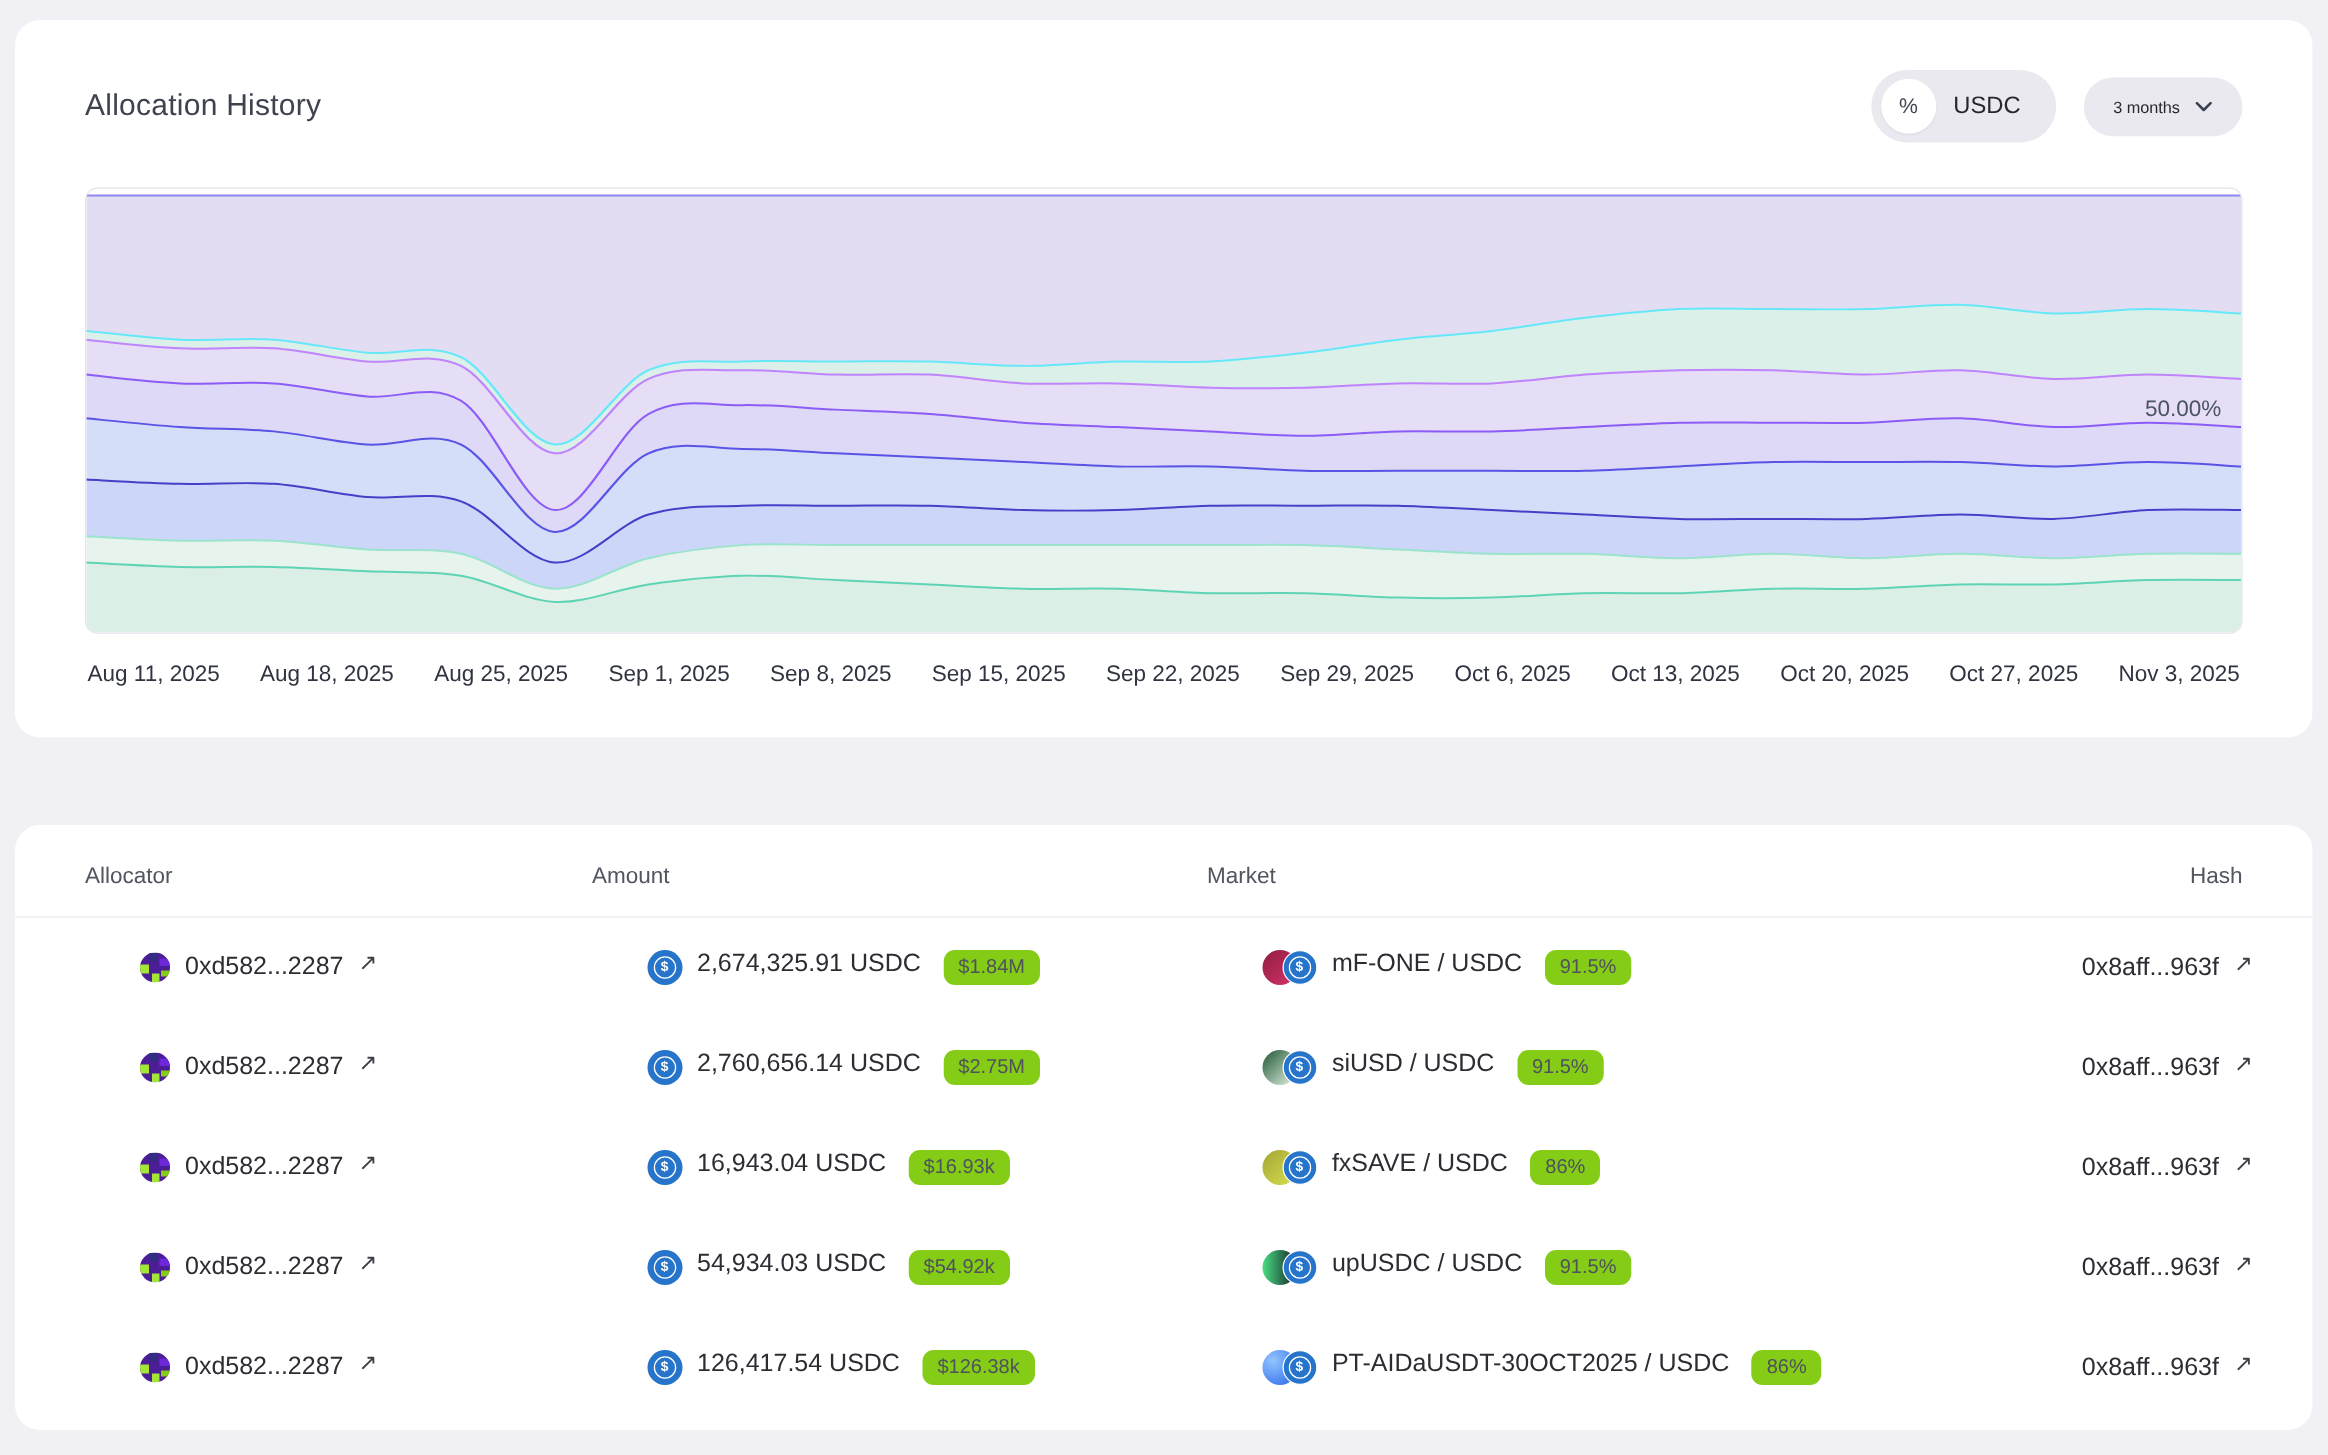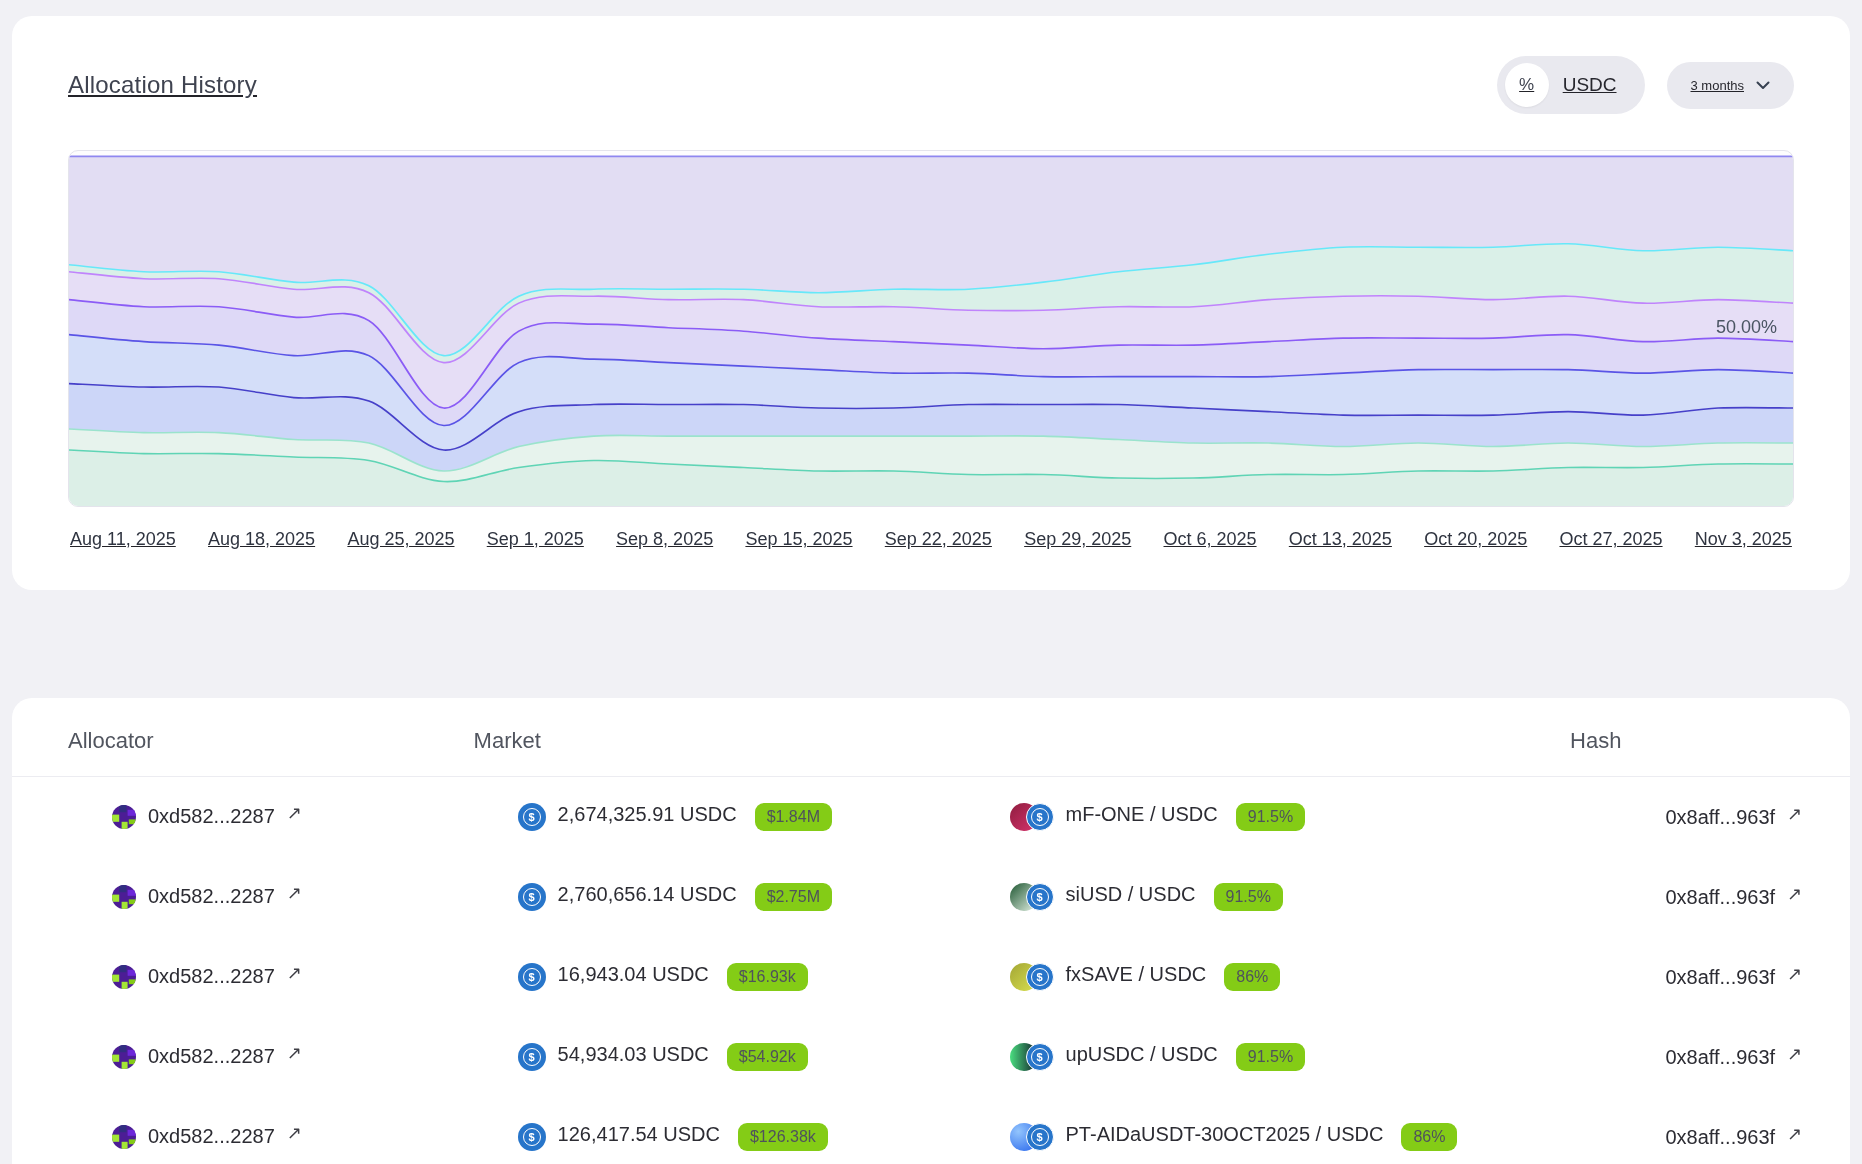--- a/index.html
+++ b/index.html
@@ -9,21 +9,21 @@
     font-family: "Liberation Sans", sans-serif;
     color: #232329;
     padding: 16px 12px;
   }
   .card {
     background: #ffffff;
     border-radius: 20px;
     padding: 40px 56px;
   }
   
-  .alloc-card { margin-bottom: 108px; text-decoration: underline; }
+  .alloc-card { margin-bottom: 70px; }
   .alloc-head {
     display: flex; align-items: center; justify-content: space-between;
     margin-bottom: 36px;
   }
   .alloc-title { font-size: 24px; font-weight: 500; color: #3f4350; letter-spacing: .2px; }
   .head-controls { display: flex; align-items: center; gap: 22px; }
   .unit-toggle {
     display: flex; align-items: center; gap: 14px;
     background: #e9e9ef; border-radius: 999px; padding: 7px 8px;
     cursor: pointer;
@@ -62,21 +62,21 @@
   }
   
   .table-card { padding: 30px 0 10px 0; }
   .thead, .trow {
     display: grid;
     grid-template-columns: 23.5% 28.5% 38% auto;
     align-items: center;
     padding: 0 56px;
   }
   .thead {
-    font-size: 22px; color: #51555f;
+    font-size: 18px; color: #51555f;
     padding-bottom: 22px;
     border-bottom: 1px solid #ececf1;
   }
   .thead .th-hash { text-align: right; }
   .trow { height: 80px; font-size: 20px; color: #1e1e24; }
   .cell { display: flex; align-items: flex-start; gap: 12px; padding-left: 44px; }
   .cell.hash { justify-content: flex-end; color: #2c2c33; }
   .addr, .amt, .mname, .hashv { color: #2c2c33; }
   .ext {
     font-size: 18px; color: #3f3f46; cursor: pointer;
@@ -169,20 +169,21 @@
       <span>Oct 13, 2025</span>
       <span>Oct 20, 2025</span>
       <span>Oct 27, 2025</span>
       <span>Nov 3, 2025</span>
     </div>
 </div>
 
 <div class="card table-card">
   <div class="thead">
     <div>Allocator</div>
+    <div>Amount</div>
     <div>Market</div>
     <div class="th-hash">Hash</div>
   </div>
 
   <div class="trow">
     <div class="cell">
       <span class="avatar">
           <svg viewBox="0 0 20 20">
             <rect width="20" height="20" fill="#4c1d95"></rect>
             <rect x="0" y="8" width="6" height="6" fill="#a3e635"></rect>

